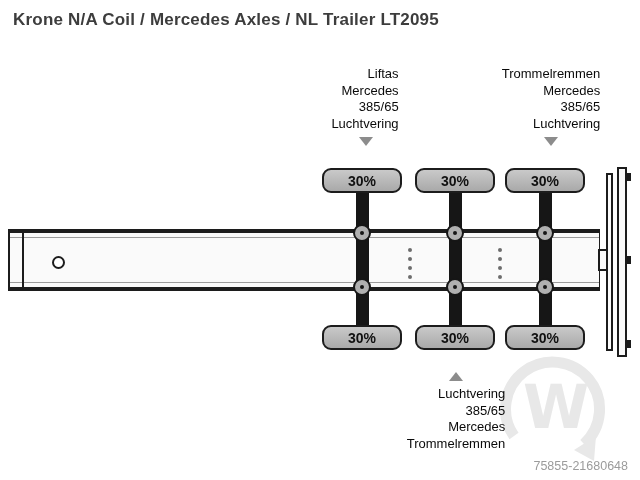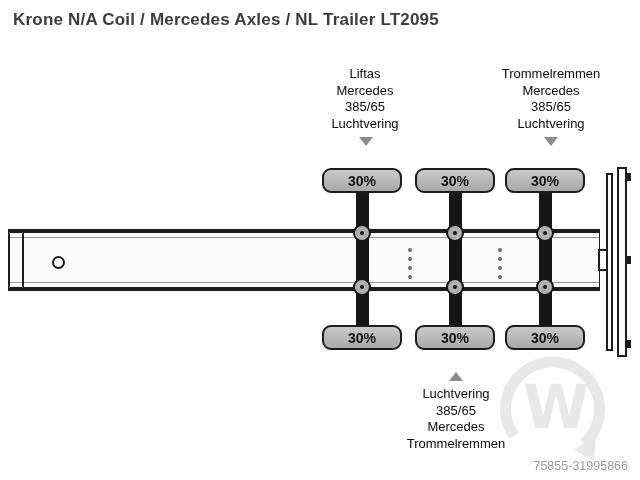--- a/index.html
+++ b/index.html
@@ -9,21 +9,21 @@
     font-family:"Liberation Sans", sans-serif; overflow:hidden;
   }
   .title {
     position:absolute; left:13px; top:10px; font-size:17px; font-weight:bold;
     color:#3d3d3d; white-space:nowrap; letter-spacing:0.2px;
   }
   .ref {
     position:absolute; left:13px; top:47px; font-size:11px; font-weight:bold; color:#000;
   }
   .anno {
-    position:absolute; transform:translateX(-50%); text-align:center;
+    position:absolute; transform:translateX(-50%); text-align:right;
     font-size:13px; line-height:16.5px; color:#0a0a0a; white-space:nowrap; z-index:5;
   }
   .tri-down {
     position:absolute; transform:translateX(-50%); width:0; height:0; z-index:5;
     border-left:7px solid transparent; border-right:7px solid transparent;
     border-top:9px solid #8c8c8c;
   }
   .tri-up {
     position:absolute; transform:translateX(-50%); width:0; height:0; z-index:5;
     border-left:7px solid transparent; border-right:7px solid transparent;
@@ -142,15 +142,15 @@
   <div class="pill" style="left:505px; top:325px;">30%</div>
 
   <div class="tri-up" style="left:456px; top:372px;"></div>
   <div class="anno" style="left:456px; top:386px;">
     <div>Luchtvering</div>
     <div>385/65</div>
     <div>Mercedes</div>
     <div>Trommelremmen</div>
   </div>
 
-  <div class="footer-id">75855-31995866</div>
+  <div class="footer-id">75855-21680648</div>
 
 </div>
 
 </body></html>

